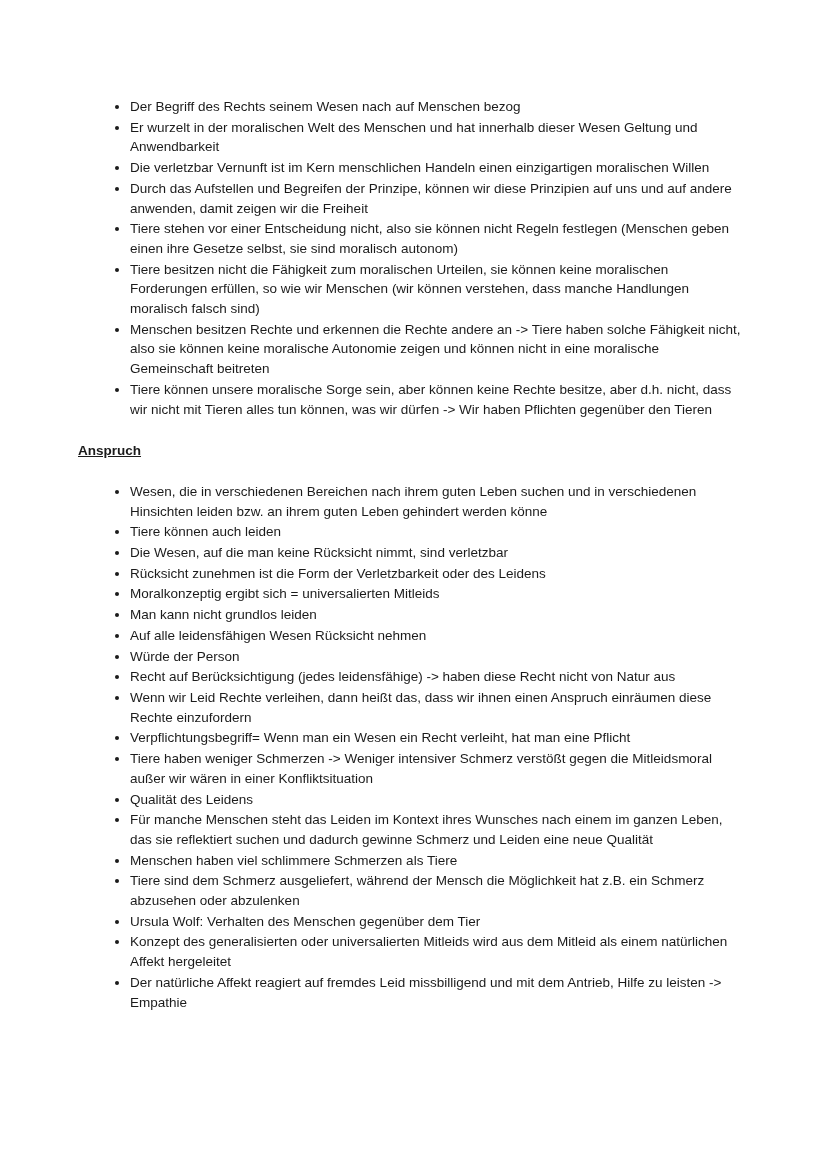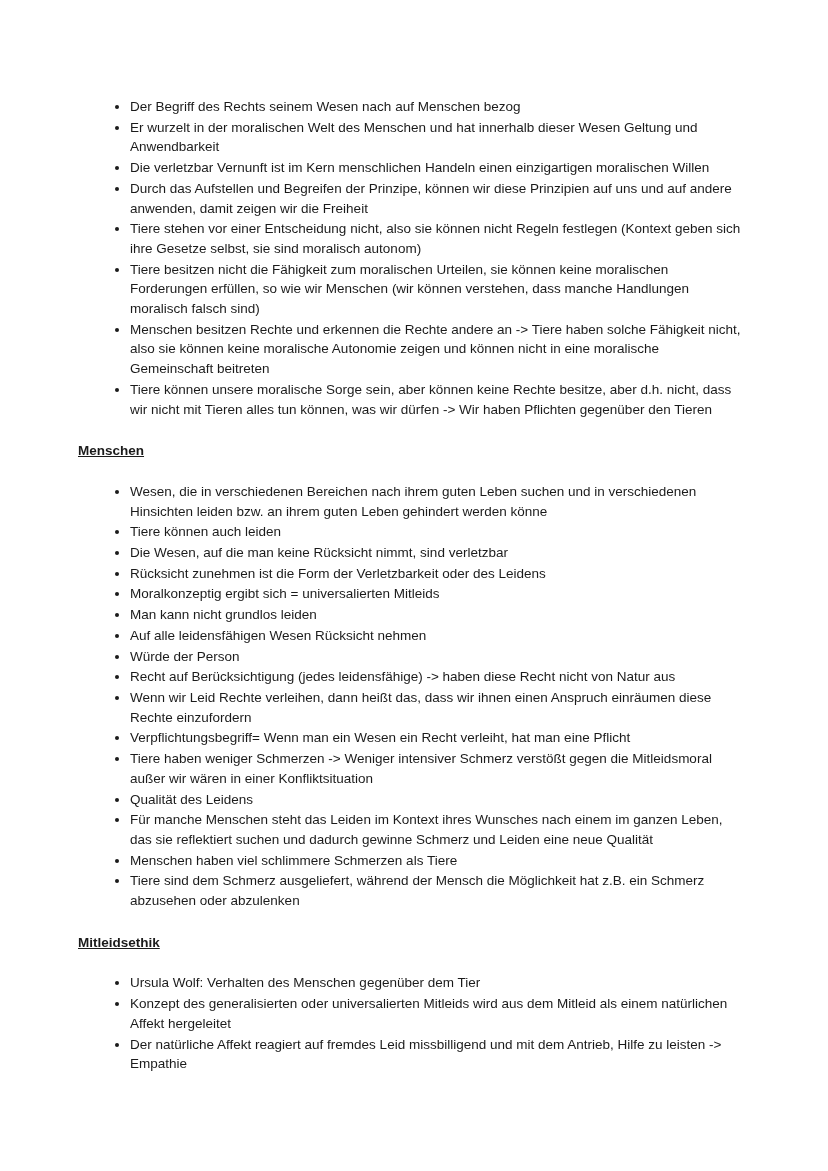--- a/index.html
+++ b/index.html
@@ -41,29 +41,29 @@
 <body>
 
 <div class="page">
 
   <section class="section">
     <ul class="bullets">
       <li>Der Begriff des Rechts seinem Wesen nach auf Menschen bezog</li>
       <li>Er wurzelt in der moralischen Welt des Menschen und hat innerhalb dieser Wesen Geltung und Anwendbarkeit</li>
       <li>Die verletzbar Vernunft ist im Kern menschlichen Handeln einen einzigartigen moralischen Willen</li>
       <li>Durch das Aufstellen und Begreifen der Prinzipe, können wir diese Prinzipien auf uns und auf andere anwenden, damit zeigen wir die Freiheit</li>
-      <li>Tiere stehen vor einer Entscheidung nicht, also sie können nicht Regeln festlegen (Kontext geben sich ihre Gesetze selbst, sie sind moralisch autonom)</li>
+      <li>Tiere stehen vor einer Entscheidung nicht, also sie können nicht Regeln festlegen (Menschen geben einen ihre Gesetze selbst, sie sind moralisch autonom)</li>
       <li>Tiere besitzen nicht die Fähigkeit zum moralischen Urteilen, sie können keine moralischen Forderungen erfüllen, so wie wir Menschen (wir können verstehen, dass manche Handlungen moralisch falsch sind)</li>
       <li>Menschen besitzen Rechte und erkennen die Rechte andere an -&gt; Tiere haben solche Fähigkeit nicht, also sie können keine moralische Autonomie zeigen und können nicht in eine moralische Gemeinschaft beitreten</li>
       <li>Tiere können unsere moralische Sorge sein, aber können keine Rechte besitze, aber d.h. nicht, dass wir nicht mit Tieren alles tun können, was wir dürfen -&gt; Wir haben Pflichten gegenüber den Tieren</li>
     </ul>
   </section>
 
   <section class="section">
-    <h2 class="section-heading">Menschen</h2>
+    <h2 class="section-heading">Anspruch</h2>
     <ul class="bullets">
       <li>Wesen, die in verschiedenen Bereichen nach ihrem guten Leben suchen und in verschiedenen Hinsichten leiden bzw. an ihrem guten Leben gehindert werden könne</li>
       <li>Tiere können auch leiden</li>
       <li>Die Wesen, auf die man keine Rücksicht nimmt, sind verletzbar</li>
       <li>Rücksicht zunehmen ist die Form der Verletzbarkeit oder des Leidens</li>
       <li>Moralkonzeptig ergibt sich = universalierten Mitleids</li>
       <li>Man kann nicht grundlos leiden</li>
       <li>Auf alle leidensfähigen Wesen Rücksicht nehmen</li>
       <li>Würde der Person</li>
       <li>Recht auf Berücksichtigung (jedes leidensfähige) -&gt; haben diese Recht nicht von Natur aus</li>
@@ -71,21 +71,20 @@
       <li>Verpflichtungsbegriff= Wenn man ein Wesen ein Recht verleiht, hat man eine Pflicht</li>
       <li>Tiere haben weniger Schmerzen -&gt; Weniger intensiver Schmerz verstößt gegen die Mitleidsmoral außer wir wären in einer Konfliktsituation</li>
       <li>Qualität des Leidens</li>
       <li>Für manche Menschen steht das Leiden im Kontext ihres Wunsches nach einem im ganzen Leben, das sie reflektiert suchen und dadurch gewinne Schmerz und Leiden eine neue Qualität</li>
       <li>Menschen haben viel schlimmere Schmerzen als Tiere</li>
       <li>Tiere sind dem Schmerz ausgeliefert, während der Mensch die Möglichkeit hat z.B. ein Schmerz abzusehen oder abzulenken</li>
     </ul>
   </section>
 
   <section class="section">
-    <h2 class="section-heading">Mitleidsethik</h2>
     <ul class="bullets">
       <li>Ursula Wolf: Verhalten des Menschen gegenüber dem Tier</li>
       <li>Konzept des generalisierten oder universalierten Mitleids wird aus dem Mitleid als einem natürlichen Affekt hergeleitet</li>
       <li>Der natürliche Affekt reagiert auf fremdes Leid missbilligend und mit dem Antrieb, Hilfe zu leisten -&gt; Empathie</li>
     </ul>
   </section>
 
 </div>
 
 </body></html>

